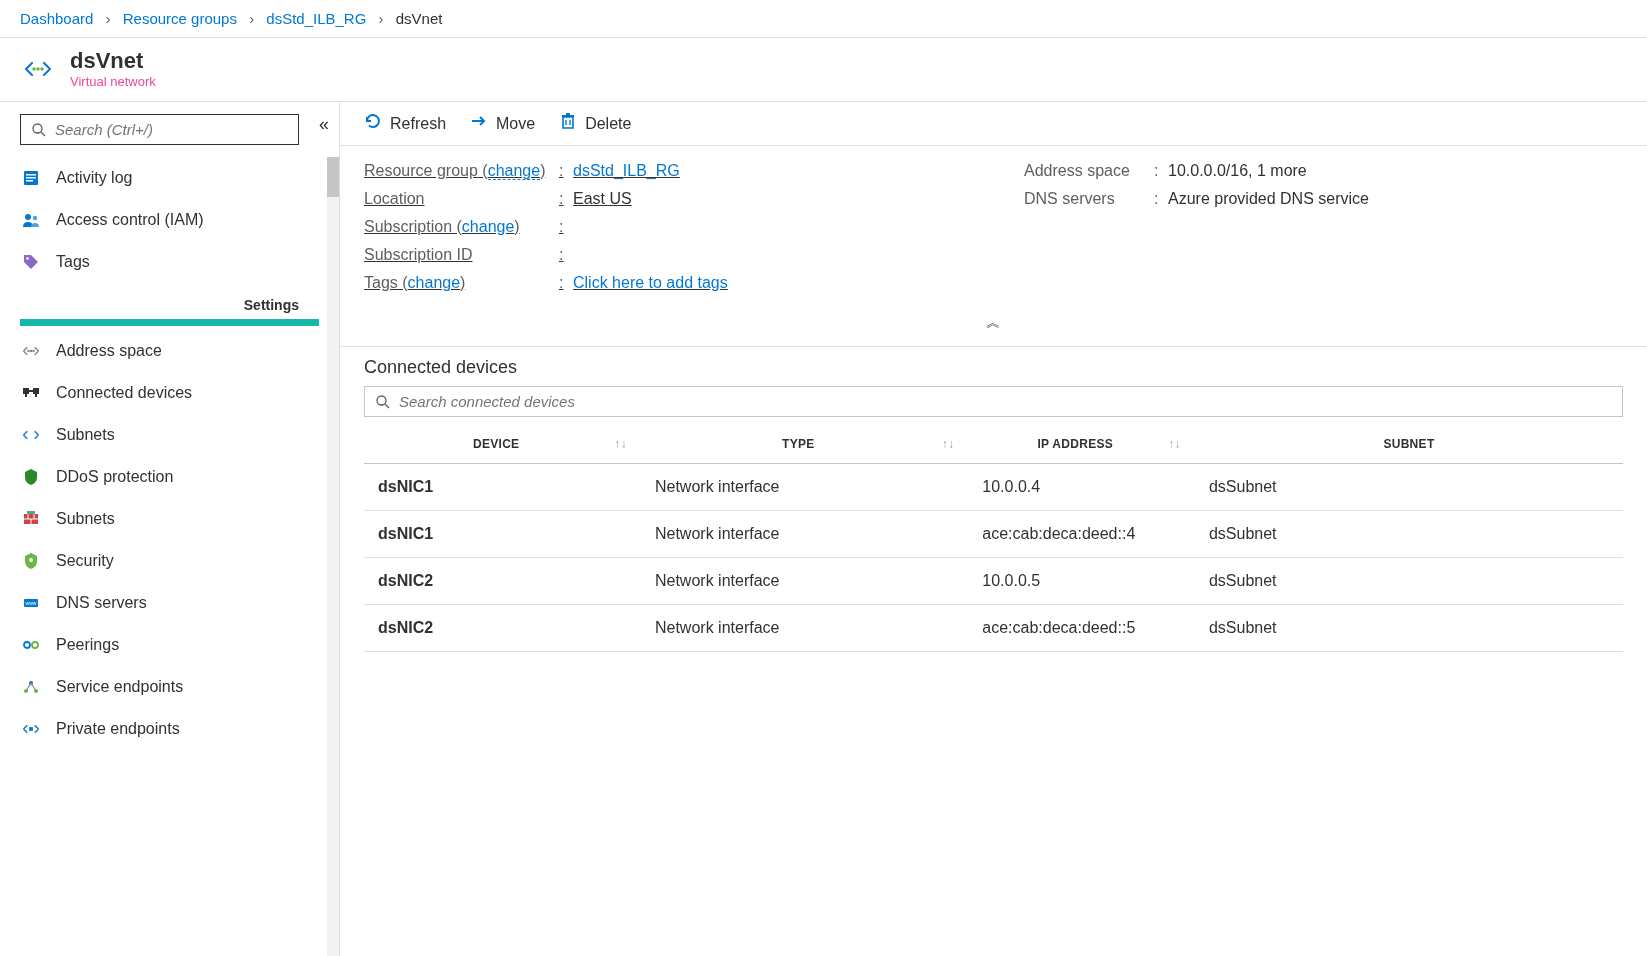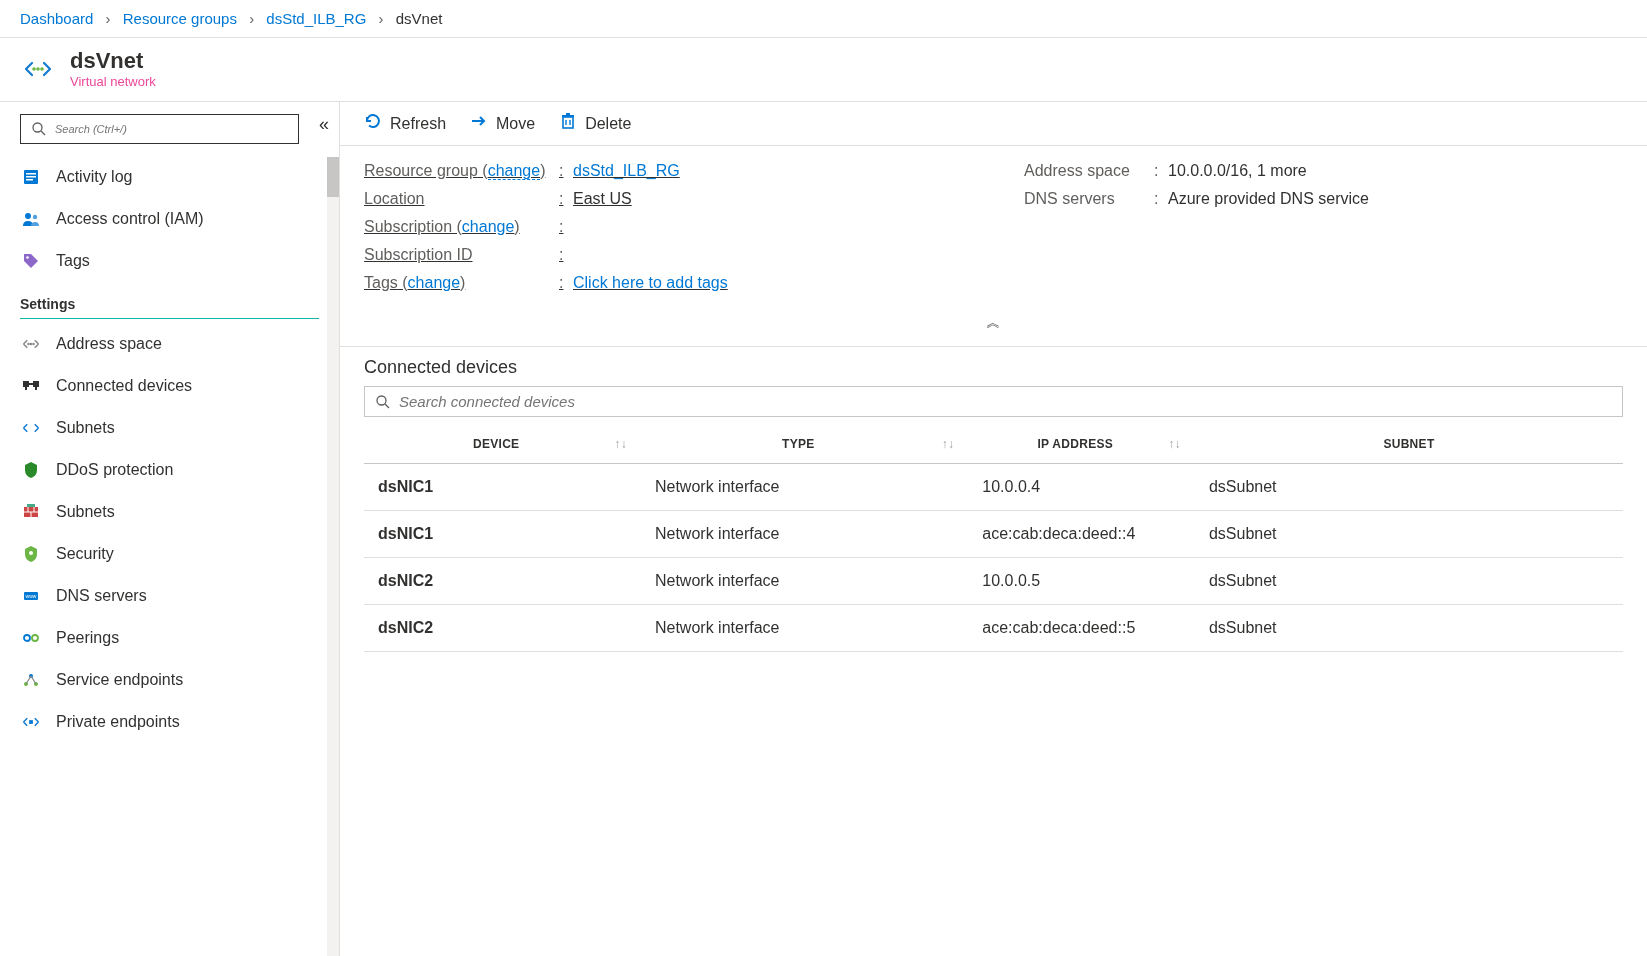--- a/index.html
+++ b/index.html
@@ -16,26 +16,26 @@
 .header-sub { font-size: 13px; color: #ec4899; }
 
 .main { display: flex; height: calc(100vh - 95px); }
 .sidebar { width: 340px; border-right: 1px solid #e1dfdd; position: relative; background: #fff; overflow-y: auto; }
 .sidebar-toggle { position: absolute; top: 12px; right: 10px; font-size: 18px; cursor: pointer; color: #323130; }
 .sidebar-scroll { width: 12px; background: #f3f2f1; position: absolute; right: 0; top: 55px; bottom: 0; }
 .sidebar-scroll-thumb { width: 12px; height: 40px; background: #c8c6c4; }
 
 .search-wrap { padding: 12px 40px 12px 20px; }
 .search-box { display: flex; align-items: center; border: 1px solid #323130; padding: 6px 10px; }
-.search-box input { border: none; outline: none; font-size: 11px; flex: 1; font-style: italic; color: #605e5c; background: transparent; }
+.search-box input { border: none; outline: none; font-size: 15px; flex: 1; font-style: italic; color: #605e5c; background: transparent; }
 
 .nav-item { display: flex; align-items: center; padding: 10px 20px; font-size: 16px; cursor: pointer; }
 .nav-item.active { background: #dceefa; }
 .nav-item .icon { width: 22px; height: 22px; margin-right: 14px; display: inline-flex; align-items: center; justify-content: center; }
-.nav-section { font-weight: 600; font-size: 14px; padding: 14px 20px 6px; color: #323130; border-bottom: 1px solid #14b8a6; margin: 0 20px 4px 20px; padding-left: 0; }
+.nav-section { font-weight: 600; font-size: 14px; padding: 14px 20px 6px; color: #323130; border-bottom: 7px solid #14b8a6; margin: 0 20px 4px 20px; padding-left: 0; text-align: right; }
 
 .content { flex: 1; display: flex; flex-direction: column; overflow: hidden; }
 .toolbar { display: flex; align-items: center; padding: 10px 24px; gap: 24px; border-bottom: 1px solid #e1dfdd; }
 .tool-btn { display: flex; align-items: center; gap: 8px; font-size: 16px; cursor: pointer; color: #323130; }
 .tool-btn .ti { color: #0078d4; font-size: 18px; }
 
 .details { padding: 16px 24px 10px; font-size: 16px; position: relative; }
 .detail-row { display: flex; margin-bottom: 10px; }
 .detail-left { display: flex; flex: 0 0 660px; text-decoration: underline; }
 .detail-key { flex: 0 0 195px; color: #605e5c; }

